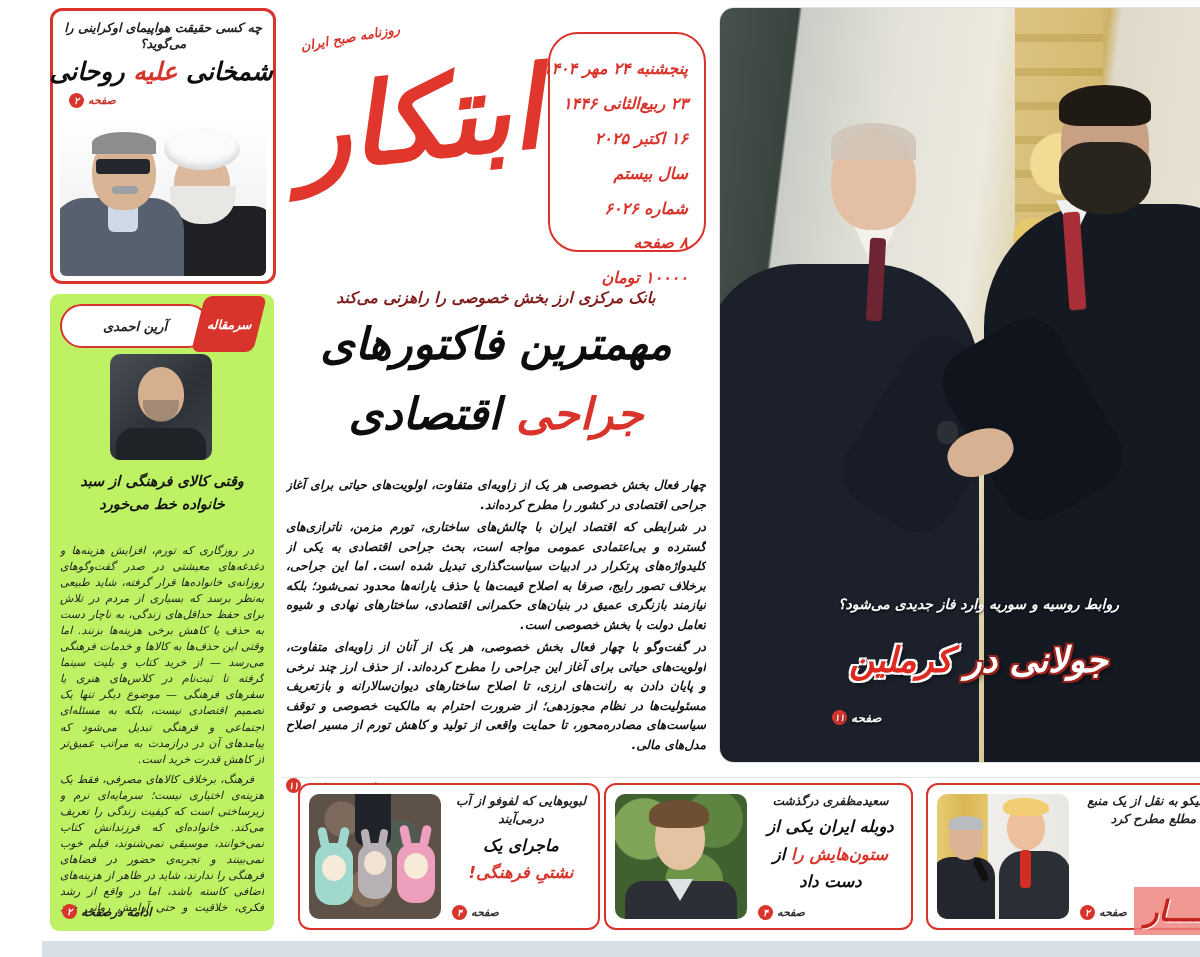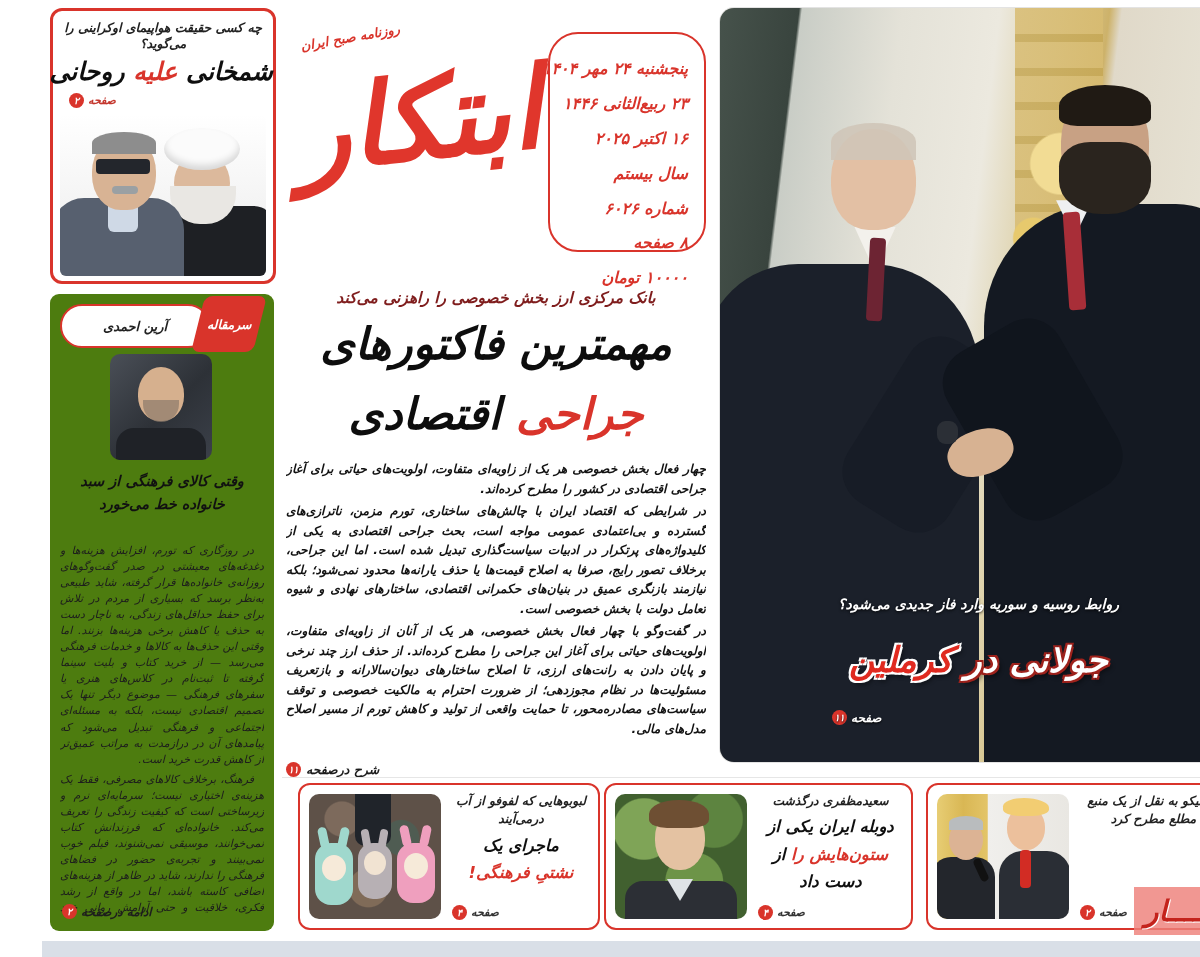--- a/index.html
+++ b/index.html
@@ -10,21 +10,21 @@
          border-radius:50%;background:#d9342b;color:#fff;font-size:9.5px;font-weight:bold;padding:0 2px;box-sizing:border-box;}
   
   #topbox{left:8px;top:8px;width:220px;height:270px;border:3px solid #d9342b;border-radius:12px;background:#fff;}
   .tb-kicker{margin:9px 6px 0;text-align:center;font-size:12.5px;font-weight:bold;color:#222;line-height:1.3;}
   .tb-headline{text-align:center;font-size:25px;font-weight:bold;color:#0e0e0e;margin-top:4px;white-space:nowrap;}
   .red{color:#d9342b;}
   .tb-page{position:absolute;left:16px;top:82px;display:flex;align-items:center;gap:4px;font-size:11px;font-weight:bold;color:#c4372e;}
   .tb-photo{position:absolute;left:7px;right:7px;bottom:5px;height:162px;border-radius:6px;overflow:hidden;background:linear-gradient(#ffffff,#f1f1f1 70%,#e9e9e9);}
   .fig{position:absolute;}
   
-  #editorial{left:8px;top:294px;width:224px;height:637px;background:#4d7c0f;border-radius:9px;}
+  #editorial{left:8px;top:294px;width:224px;height:637px;background:#bef264;border-radius:9px;}
   .ed-pill{position:absolute;left:10px;top:10px;width:146px;height:40px;background:#fff;border:2px solid #d9342b;border-radius:22px;
            display:flex;align-items:center;justify-content:center;font-size:13px;font-weight:bold;color:#222;}
   .ed-ribbon{position:absolute;left:148px;top:2px;width:62px;height:56px;background:#d9342b;transform:skewX(-14deg);border-radius:8px;
              display:flex;align-items:center;justify-content:center;}
   .ed-ribbon span{transform:skewX(14deg);color:#fff;font-size:12.5px;font-weight:bold;}
   .ed-photo{position:absolute;left:60px;top:60px;width:102px;height:106px;border-radius:10px;overflow:hidden;
             background:linear-gradient(135deg,#4a4f57,#2d3137 55%,#3b4049);}
   .ed-headline{position:absolute;left:10px;right:10px;top:176px;text-align:center;font-size:14.5px;font-weight:bold;color:#111;line-height:1.6;}
   .ed-body{position:absolute;left:10px;right:10px;top:249px;height:372px;overflow:hidden;font-size:11px;line-height:1.46;
            text-align:justify;color:#1d1d1d;}
@@ -34,21 +34,21 @@
   #tagline{left:258px;top:30px;color:#d9342b;font-size:13px;font-weight:bold;transform:rotate(-10deg);}
   #logo{left:226px;top:42px;width:300px;text-align:center;color:#e0362c;font-size:112px;font-weight:bold;line-height:1.4;
         transform:rotate(-6deg);}
   #datebox{left:506px;top:32px;width:158px;height:220px;border:2.5px solid #d9342b;border-radius:30px;box-sizing:border-box;}
   #datebox ul{margin:0;padding:18px 16px 0 8px;list-style:none;}
   #datebox li{color:#d9342b;font-size:16px;font-weight:bold;line-height:2.18;text-align:right;white-space:nowrap;}
   
   #lead{left:244px;top:289px;width:420px;}
   .lead-kicker{text-align:center;font-size:15.5px;font-weight:bold;color:#7f1d1d;}
   .lead-h1{text-align:center;font-weight:bold;color:#0d0d0d;font-size:44px;line-height:1.58;margin-top:2px;}
-  .lead-body{margin-top:12px;font-size:12.2px;font-weight:bold;line-height:1.6;text-align:justify;color:#121212;height:298px;overflow:hidden;}
+  .lead-body{margin-top:28px;font-size:12.2px;font-weight:bold;line-height:1.6;text-align:justify;color:#121212;height:298px;overflow:hidden;}
   .lead-body p{margin:0 0 3px;}
   .lead-footer{display:flex;align-items:center;gap:5px;font-size:12.5px;font-weight:bold;color:#1c1c1c;margin-top:4px;justify-content:flex-end;}
   
   #mainphoto{left:678px;top:8px;width:517px;height:754px;border-radius:14px;overflow:hidden;background:#ded8c9;box-shadow:0 0 0 1px #e3e3e3;}
   .mp{position:absolute;}
   .ph-caption{position:absolute;top:588px;width:100%;text-align:center;color:#fff;font-size:14px;font-weight:bold;
               text-shadow:0 1px 3px rgba(0,0,0,.85);z-index:6;}
   .ph-headline{position:absolute;top:632px;width:100%;text-align:center;font-size:35px;font-weight:bold;z-index:6;white-space:nowrap;}
   .ph-white{color:#fff;text-shadow:-2px -2px 0 #9e221c,2px -2px 0 #9e221c,-2px 2px 0 #9e221c,2px 2px 0 #9e221c,3px 4px 4px rgba(0,0,0,.45);}
   .ph-red{color:#e02a20;text-shadow:-2px -2px 0 #fff,2px -2px 0 #fff,-2px 2px 0 #fff,2px 2px 0 #fff,3px 4px 4px rgba(0,0,0,.45);}

